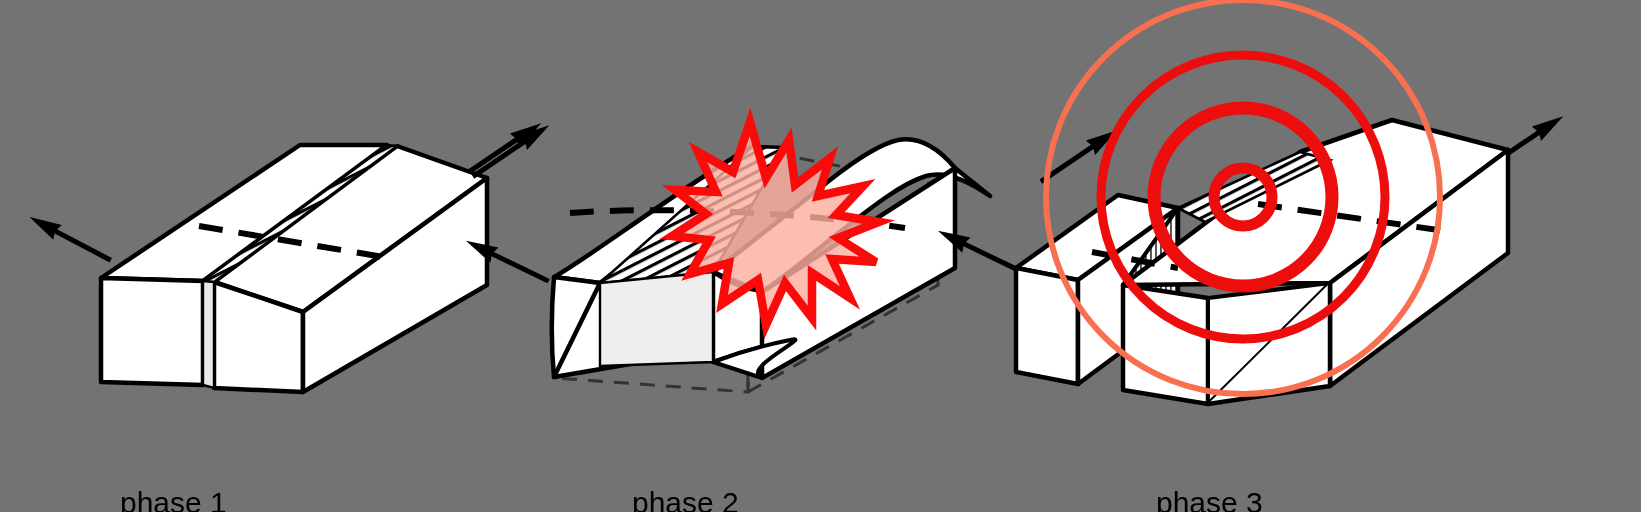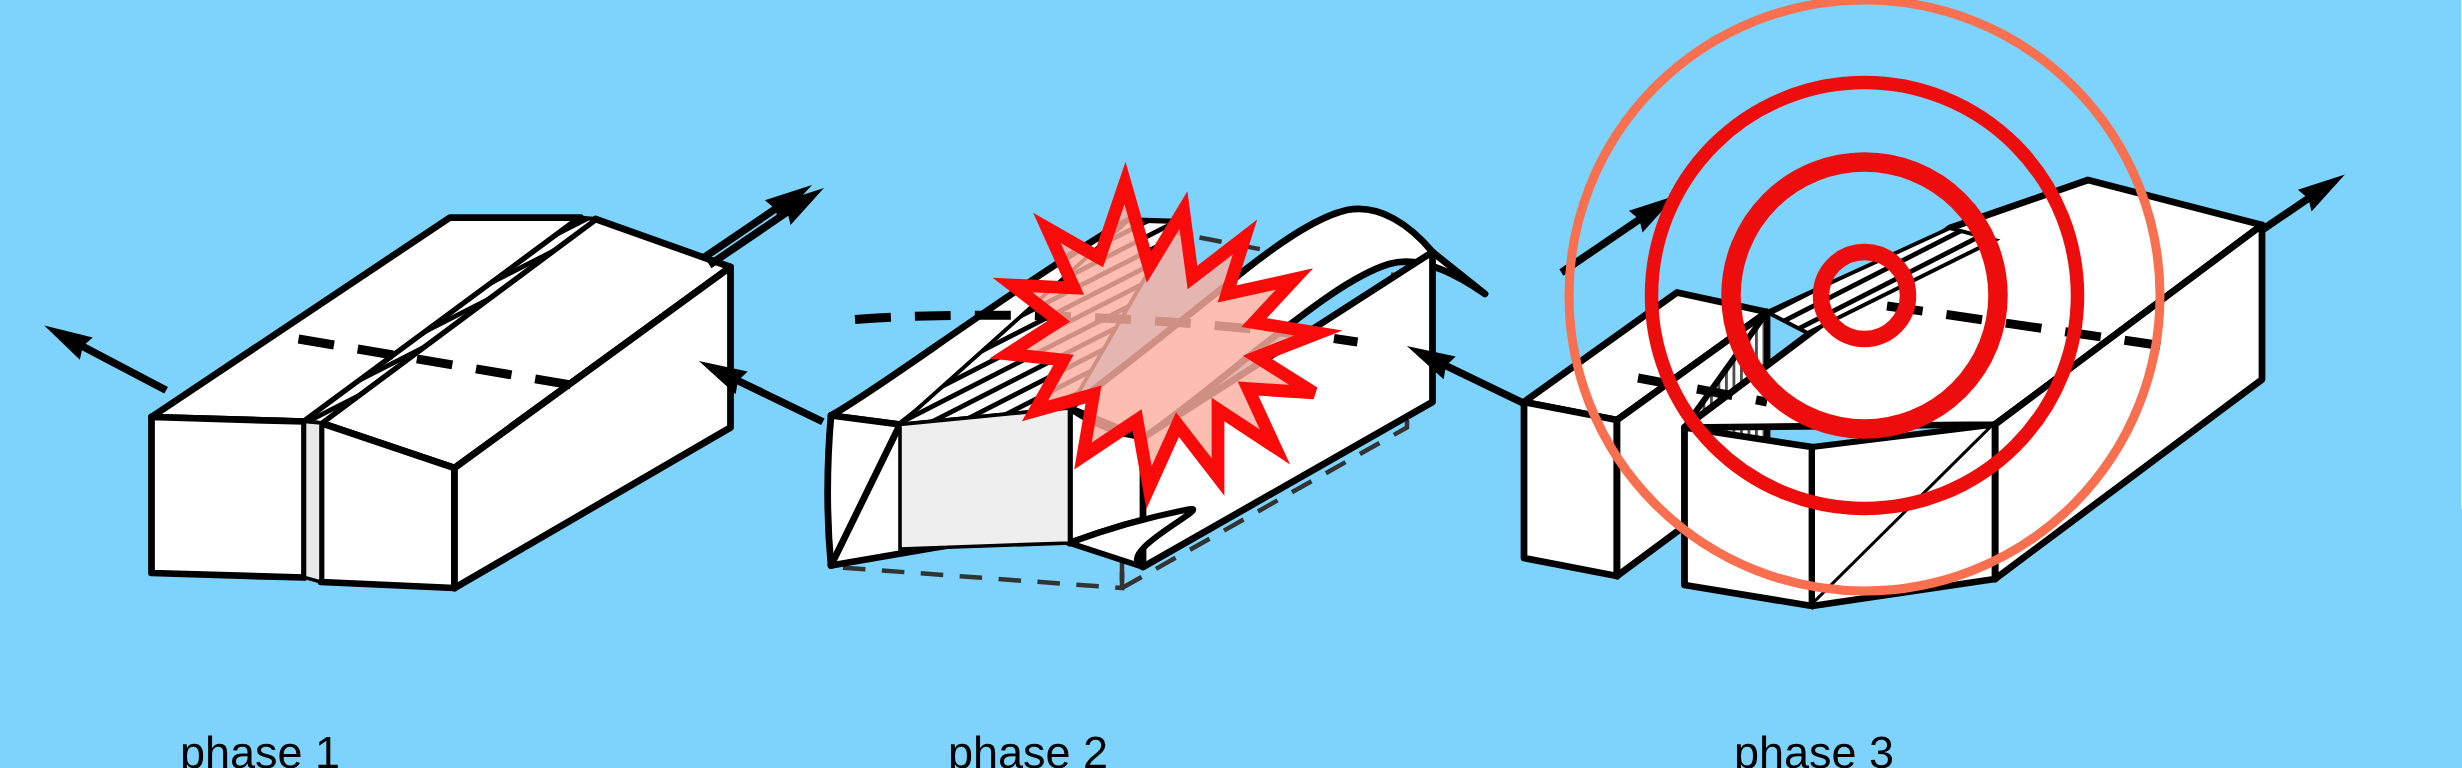--- a/index.html
+++ b/index.html
@@ -12,21 +12,21 @@
     width: 1641px;
     height: 512px;
     overflow: hidden;
     font-family: "Liberation Sans", sans-serif;
     color: #000000;
   }
   #figure {
     position: relative;
     width: 1641px;
     height: 512px;
-    background: #7dd3fc;
+    background: #737373;
   }
   #figure svg.art {
     position: absolute;
     left: 0;
     top: 0;
     width: 1641px;
     height: 512px;
   }
   .caption {
     position: absolute;

